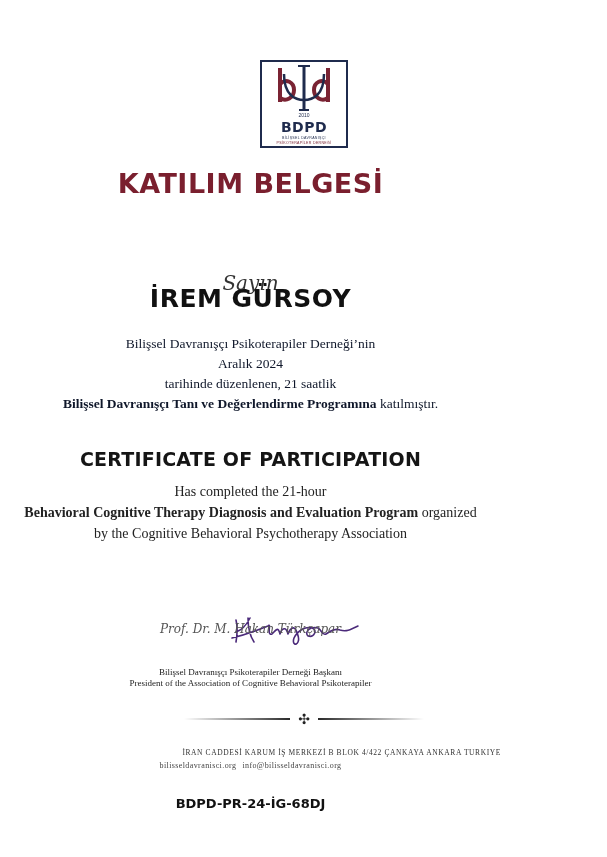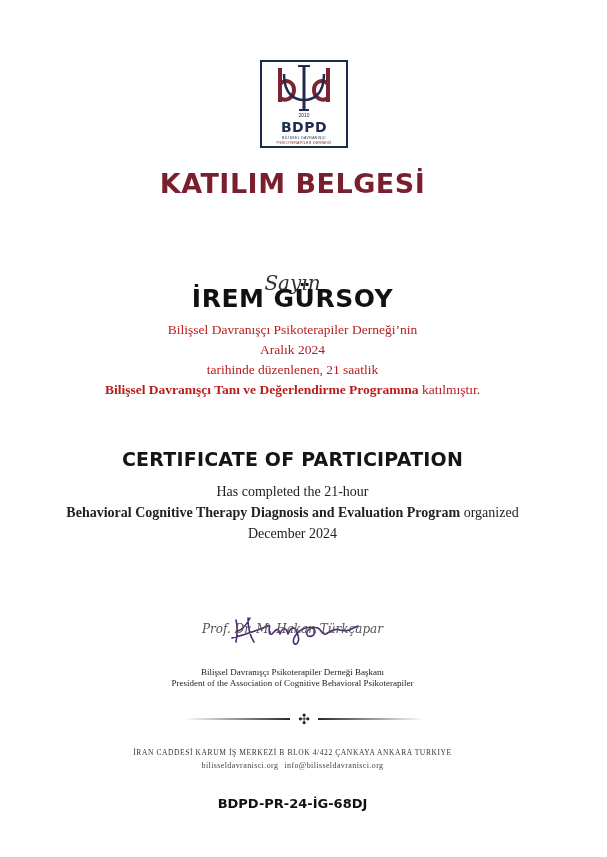--- a/index.html
+++ b/index.html
@@ -1,49 +1,49 @@
 <!DOCTYPE html>
 <html><head>
 <meta charset="utf-8">
 <style>
   html, body { margin: 0; padding: 0; background: #ffffff; }
   body { width: 607px; height: 857px; position: relative; overflow: hidden; }
   .page { position: absolute; left: 0; top: 0; width: 607px; height: 857px; background: #ffffff; }
-  .center { position: absolute; left: 0; width: 501px; text-align: center; padding-left: 42px; }
+  .center { position: absolute; left: 0; width: 501px; text-align: center; }
 
   .logo { position: absolute; left: 260px; top: 60px; width: 88px; height: 88px; border: 2px solid #1f2b4d; box-sizing: border-box; background: #fff; }
   .logo svg { display: block; }
   .logo-year { position: absolute; left: 0; width: 100%; top: 50px; text-align: center; font-family: "Liberation Sans", sans-serif; font-size: 5px; color: #1f2b4d; }
   .logo-abbr { position: absolute; left: 0; width: 100%; top: 57px; text-align: center; font-family: "DejaVu Sans", sans-serif; font-size: 14px; font-weight: bold; color: #1f2b4d; letter-spacing: 0.5px; }
   .logo-sub1, .logo-sub2 { position: absolute; left: 0; width: 100%; text-align: center; font-family: "Liberation Sans", sans-serif; font-size: 3.6px; color: #1f2b4d; letter-spacing: 0.3px; }
   .logo-sub1 { top: 74px; }
   .logo-sub2 { top: 79px; color: #7a2333; }
 
   .title-tr { top: 168px; font-family: "DejaVu Sans", sans-serif; font-size: 27px; font-weight: bold; color: #7a1f2e; letter-spacing: 0.5px; }
   .greeting { top: 243px; font-family: "DejaVu Serif", serif; font-style: italic; font-size: 20px; color: #333; margin-top: 28px; }
   .recipient { top: 284px; font-family: "DejaVu Sans", sans-serif; font-size: 25px; font-weight: bold; color: #111; letter-spacing: 0.5px; }
 
-  .tr-body { top: 320px; font-family: "Liberation Serif", serif; font-size: 13.5px; line-height: 20px; color: #b91c1c; }
+  .tr-body { top: 334px; font-family: "Liberation Serif", serif; font-size: 13.5px; line-height: 20px; color: #0f172a; }
   .tr-body b { font-weight: bold; }
 
   .title-en { top: 448px; font-family: "DejaVu Sans", sans-serif; font-size: 19px; font-weight: bold; color: #151515; letter-spacing: 0.2px; }
   .en-body { top: 481px; font-family: "Liberation Serif", serif; font-size: 14px; line-height: 21px; color: #222; }
 
   .signature { position: absolute; left: 228px; top: 608px; width: 150px; height: 40px; }
   .signer { top: 622px; font-family: "DejaVu Serif", serif; font-style: italic; font-size: 12px; color: #555; }
   .signer-title-tr { top: 667px; font-family: "Liberation Serif", serif; font-size: 9px; color: #222; }
   .signer-title-en { top: 678px; font-family: "Liberation Serif", serif; font-size: 9px; color: #222; }
 
   .divider { position: absolute; top: 712px; left: 184px; width: 240px; height: 14px; }
   .divider .line-l, .divider .line-r { position: absolute; top: 6px; height: 2px; width: 106px; }
   .divider .line-l { left: 0; background: linear-gradient(to right, rgba(40,40,40,0), #2a2a2a); }
   .divider .line-r { right: 0; background: linear-gradient(to left, rgba(40,40,40,0), #2a2a2a); }
   .divider .orn { position: absolute; left: 111px; top: -2px; width: 18px; text-align: center; font-size: 14px; line-height: 18px; color: #222; font-family: "DejaVu Sans", sans-serif; }
 
-  .address { top: 748px; font-family: "Liberation Serif", serif; font-size: 7.5px; letter-spacing: 0.6px; color: #333; }
+  .address { top: 748px; font-family: "Liberation Serif", serif; font-size: 7.5px; letter-spacing: 0.6px; color: #333; text-align: right; }
   .contacts { top: 761px; font-family: "Liberation Serif", serif; font-size: 8px; letter-spacing: 0.4px; color: #444; }
   .contacts span + span { margin-left: 6px; }
 
   .cert-id { top: 796px; font-family: "DejaVu Sans", sans-serif; font-size: 13px; font-weight: bold; color: #111; }
 </style>
 </head>
 <body>
 
 <div class="page">
 
@@ -76,21 +76,21 @@
     <div>Aralık 2024</div>
     <div>tarihinde düzenlenen, 21 saatlik</div>
     <div><b>Bilişsel Davranışçı Tanı ve Değerlendirme Programına</b><span> katılmıştır.</span></div>
   </div>
 
   <div class="center title-en">CERTIFICATE OF PARTICIPATION</div>
 
   <div class="center en-body">
     <div>Has completed the  21-hour</div>
     <div><b>Behavioral Cognitive Therapy Diagnosis and Evaluation Program</b><span> organized</span></div>
-    <div>December 2024</div>
+    <div>by the Cognitive Behavioral Psychotherapy Association</div>
   </div>
 
   <svg class="signature" viewBox="0 0 150 40">
     <path d="M8 12 C10 20, 9 28, 8 34 M8 24 C14 22, 18 18, 22 10 M20 10 C20 20, 22 28, 26 34 M4 30 C20 26, 30 22, 40 18 C44 14, 38 28, 44 26 C48 22, 50 18, 52 26 C54 20, 58 18, 60 26 C62 20, 66 18, 68 22 C70 28, 72 30, 70 34 C68 38, 64 36, 66 30 C70 22, 78 18, 84 20 C90 22, 86 30, 80 28 C76 24, 82 18, 90 20 C94 22, 94 28, 98 26 C104 22, 108 20, 112 22 C118 24, 122 22, 130 18" stroke="#4b2a7a" stroke-width="1.6" fill="none" stroke-linecap="round" stroke-linejoin="round"></path>
   </svg>
 
   <div class="center signer">Prof. Dr. M. Hakan Türkçapar</div>
   <div class="center signer-title-tr">Bilişsel Davranışçı Psikoterapiler Derneği Başkanı</div>
   <div class="center signer-title-en">President of the Association of Cognitive Behavioral Psikoterapiler</div>
 

